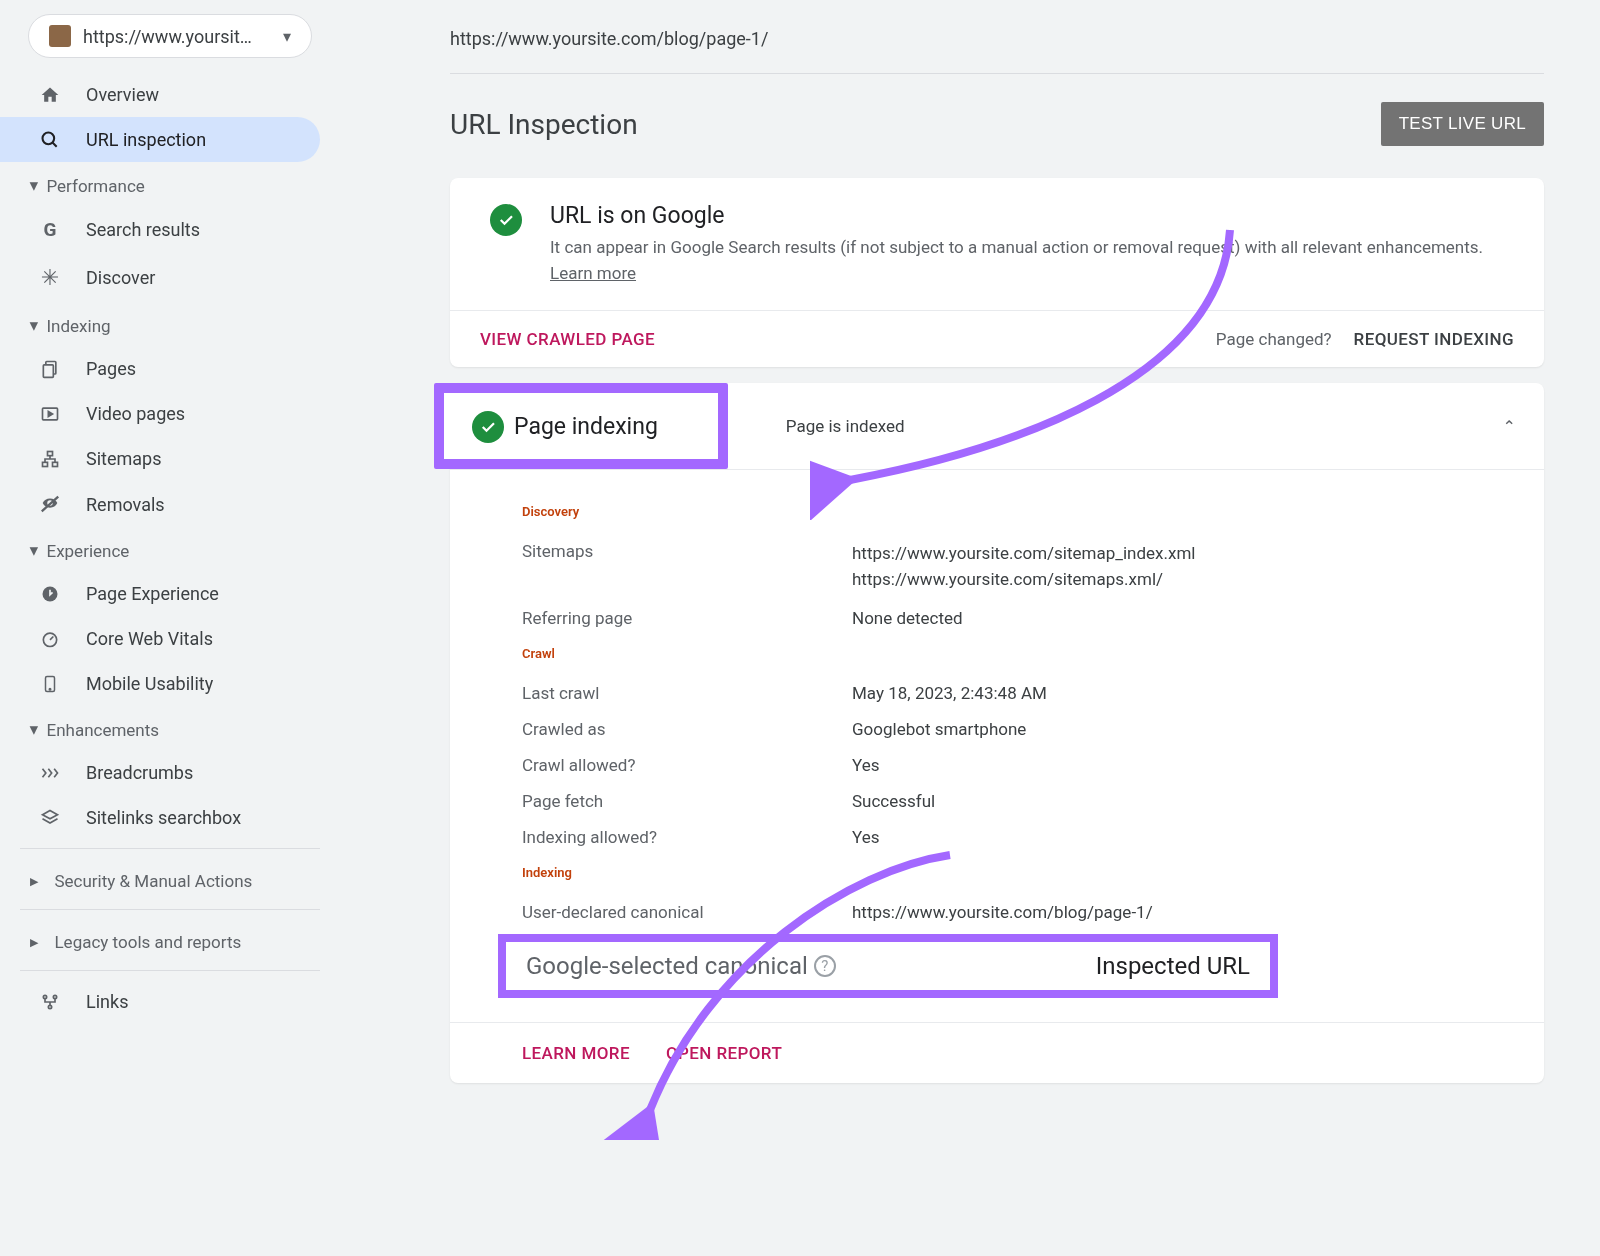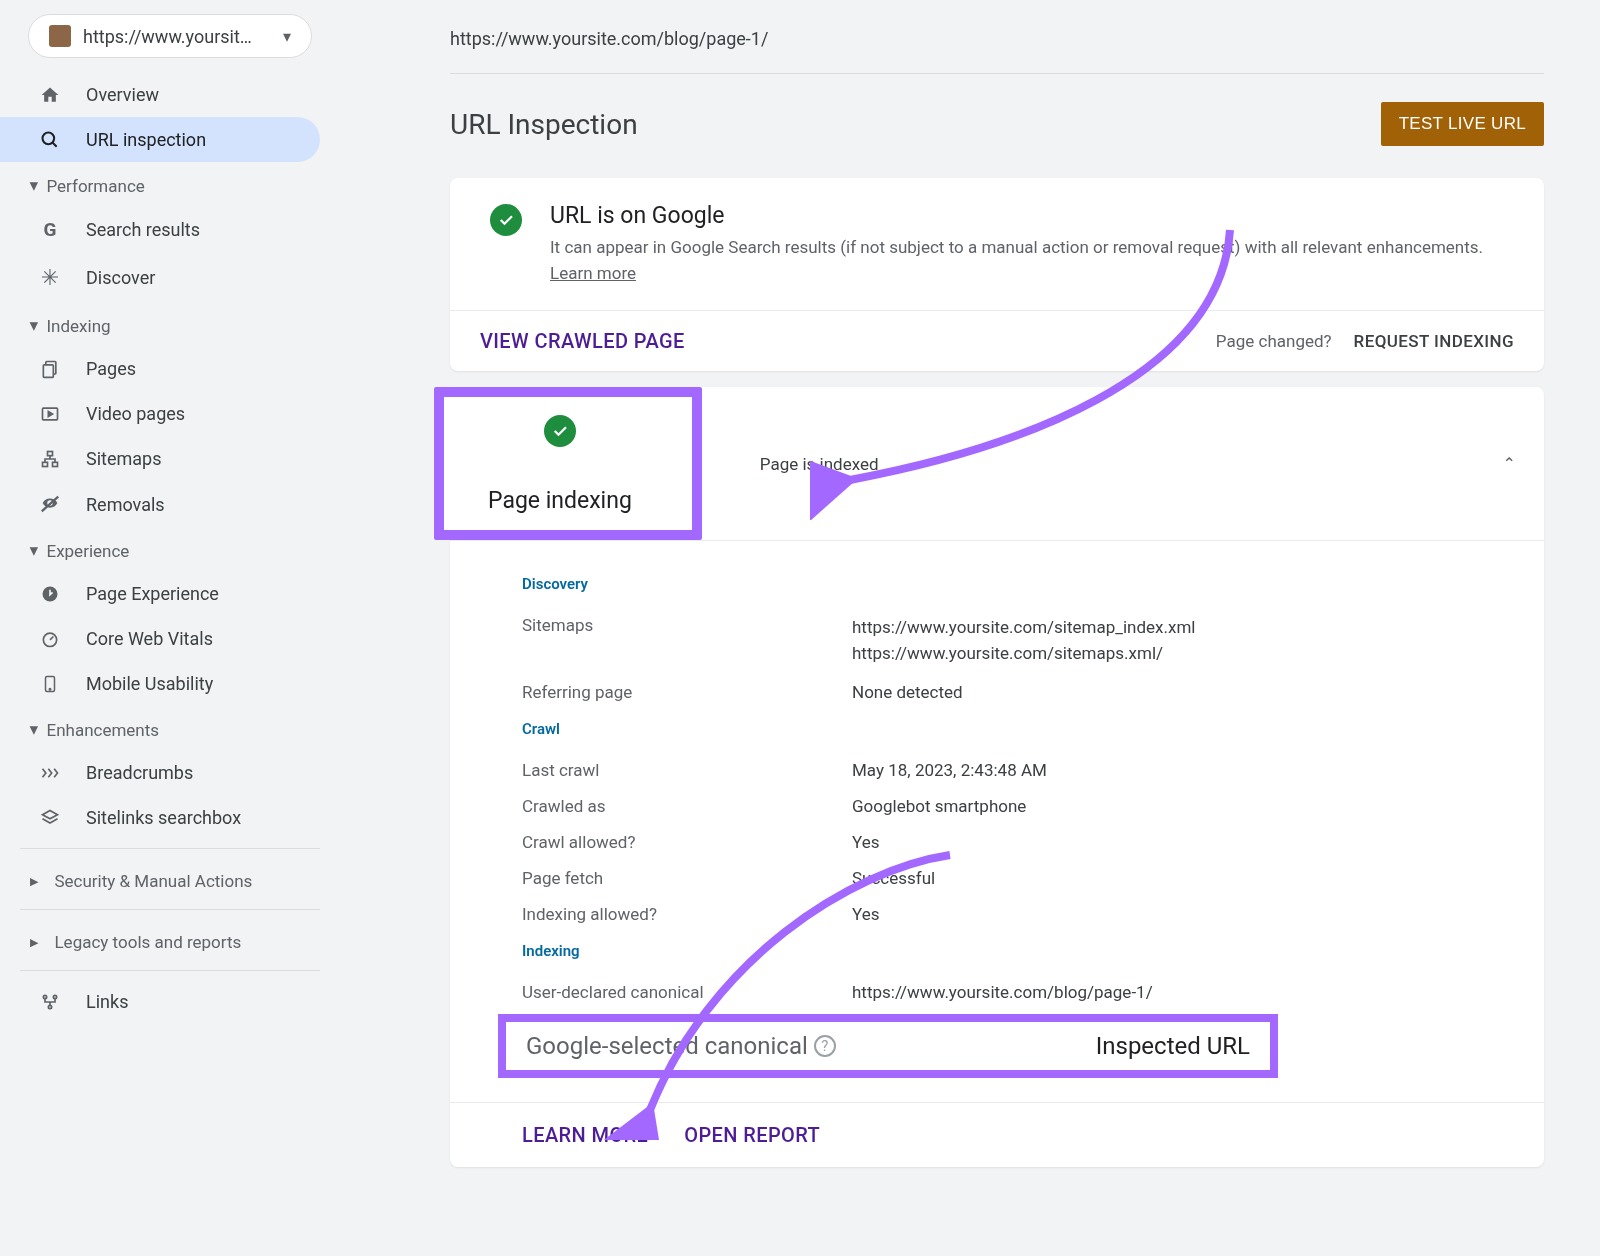--- a/index.html
+++ b/index.html
@@ -22,45 +22,45 @@
 .chev-small { display:inline-block; transform: rotate(90deg); font-size: 11px; color:#5f6368; }
 .chev-right { display:inline-block; font-size: 11px; color:#5f6368; margin-right: 8px; }
 
 .nav-divider { border-top: 1px solid #dadce0; margin: 8px 20px 8px 20px; }
 
 
 .main { position: absolute; left: 340px; top: 0; right: 0; padding: 28px 56px 0 110px; }
 .url-bar { font-size: 18px; color: #3c4043; padding-bottom: 24px; border-bottom: 1px solid #dadce0; }
 .page-header { display: flex; align-items: center; justify-content: space-between; margin: 28px 0 32px 0; }
 .page-title { font-size: 28px; color: #3c4043; font-weight: 400; }
-.test-btn { background: #a16207; color: #fff; border: none; padding: 12px 18px; font-size: 17px; font-weight: 500; cursor: pointer; border-radius: 2px; letter-spacing: 0.3px; }
+.test-btn { background: #737373; color: #fff; border: none; padding: 12px 18px; font-size: 17px; font-weight: 500; cursor: pointer; border-radius: 2px; letter-spacing: 0.3px; }
 
 .card { background: #fff; border-radius: 8px; box-shadow: 0 1px 2px rgba(0,0,0,0.08); margin-bottom: 16px; }
 .card-head { display: flex; padding: 24px 40px; gap: 28px; }
 .check-circle { width: 32px; height: 32px; background: #1e8e3e; border-radius: 50%; display: flex; align-items: center; justify-content: center; flex-shrink: 0; margin-top: 2px; }
 .check-circle svg { stroke: #fff; }
 .card-head-text .title { font-size: 23px; color: #202124; margin-bottom: 6px; font-weight: 400; }
 .card-head-text .subtitle { font-size: 17px; color: #5f6368; line-height: 1.5; }
 .card-head-text .subtitle a { text-decoration: underline; color: #5f6368; }
 .card-actions { display: flex; align-items: center; justify-content: space-between; padding: 18px 30px; border-top: 1px solid #e8eaed; }
-.link-btn { color: #4c1d95; font-size: 20px; font-weight: 500; letter-spacing: 0.4px; cursor: pointer; }
+.link-btn { color: #be185d; font-size: 17px; font-weight: 500; letter-spacing: 0.4px; cursor: pointer; }
 .right-actions { display: flex; align-items: center; gap: 22px; text-align: right; }
 .muted-text { color: #5f6368; font-size: 17px; }
 .link-gray { color: #3c4043; font-size: 17px; font-weight: 500; letter-spacing: 0.4px; cursor: pointer; }
 
 
 .pi-card { background: #fff; border-radius: 8px; box-shadow: 0 1px 2px rgba(0,0,0,0.08); position: relative; }
 .pi-header-wrap { display:flex; align-items:center; padding: 0 28px 0 0; }
-.pi-box { border: 10px solid #a368ff; background:#fff; display:flex; align-items:center; gap:40px; padding: 16px 60px 16px 44px; margin-left: -16px; border-radius: 2px; flex-direction: column; }
+.pi-box { border: 10px solid #a368ff; background:#fff; display:flex; align-items:center; gap:10px; padding: 16px 60px 16px 28px; margin-left: -16px; border-radius: 2px; }
 .pi-box .title { font-size: 23px; color:#202124; }
 .pi-status { flex:1; text-align:left; padding-left: 58px; font-size: 17px; color:#3c4043; }
 .pi-expand { color:#5f6368; font-size: 16px; cursor:pointer; }
 
 .details { padding: 24px 72px 10px 72px; border-top: 1px solid #e8eaed; }
-.detail-section-title { font-size: 15px; font-weight: 600; color:#0369a1; margin-bottom: 14px; margin-top: 10px; }
+.detail-section-title { font-size: 13px; font-weight: 600; color:#c2410c; margin-bottom: 14px; margin-top: 10px; }
 .detail-row { display:flex; padding: 8px 0; font-size: 17px; }
 .detail-row .key { width: 330px; color:#5f6368; }
 .detail-row .val { flex: 1; color:#3c4043; }
 .detail-row .val-multi div { line-height: 1.5; }
 
 .canonical-box { border: 8px solid #a368ff; padding: 10px 20px; display:flex; align-items:center; margin: 4px 0 14px -24px; width: 780px; }
 .canonical-box .key { font-size: 24px; color:#5f6368; display:flex; align-items:center; gap: 6px; }
 .canonical-box .help { display:inline-flex; width:22px; height:22px; border:2px solid #9aa0a6; border-radius:50%; align-items:center; justify-content:center; font-size:15px; color:#9aa0a6; }
 .canonical-box .val { font-size: 24px; color:#202124; margin-left: auto; }
 

